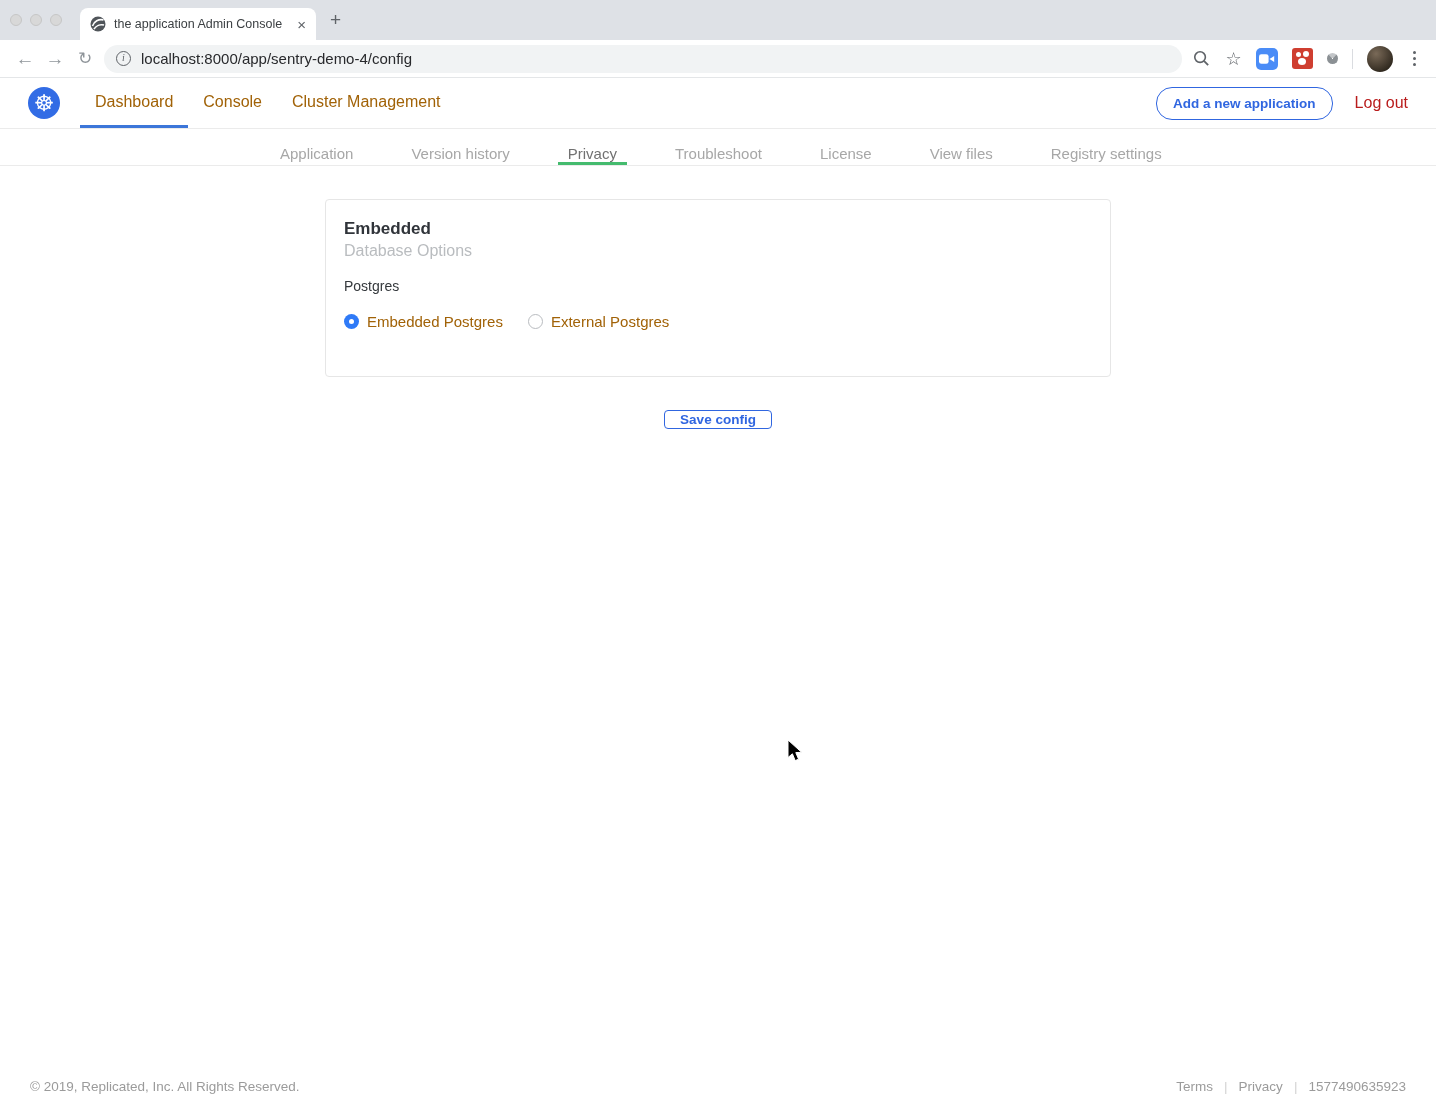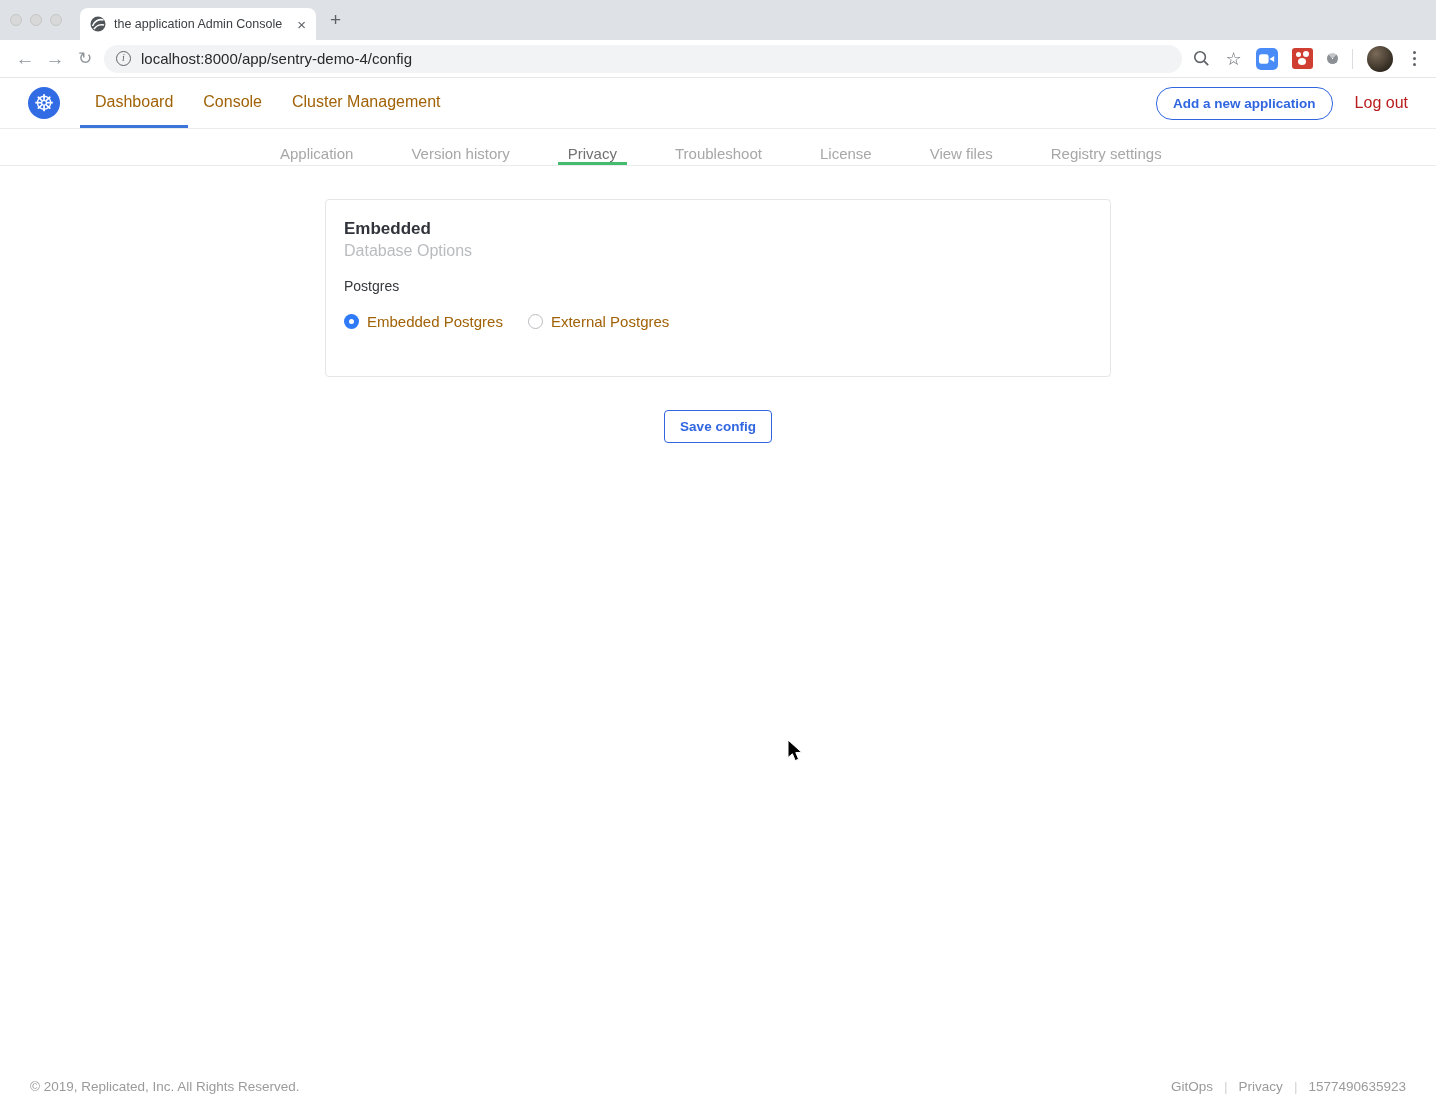--- a/index.html
+++ b/index.html
@@ -70,21 +70,21 @@
   .group-subtitle { font-size:16px; color:#b9bcbf; margin-top:3px; }
   .item-label { font-size:14px; color:#34383c; margin-top:18px; }
   .radio-row { display:flex; align-items:center; gap:25px; margin-top:19px; }
   .radio-opt { display:flex; align-items:center; gap:8px; font-size:15px; color:#a16207; }
   .radio { width:15px; height:15px; border-radius:50%; position:relative; flex:none; }
   .radio.checked { background:#2f7af7; }
   .radio.checked::after { content:""; position:absolute; left:5px; top:5px; width:5px; height:5px;
     border-radius:50%; background:#fff; }
   .radio.unchecked { background:#fff; border:1px solid #b9bcc0; }
   .save-btn { display:block; margin:33px auto 0; background:#fff; border:1px solid #3066e0;
-    border-radius:4px; color:#3066e0; font-weight:bold; font-size:13.5px; padding:8px 15px;
+    border-radius:4px; color:#3066e0; font-weight:bold; font-size:13.5px; padding:1px 15px;
     font-family:inherit; }
 
   
   .cursor { position:absolute; left:787px; top:739px; }
 
   
   .footer { position:absolute; left:0; right:0; bottom:0; height:40px; display:flex;
     align-items:center; justify-content:space-between; padding:0 30px; font-size:13.5px; color:#9b9b9b; }
   .footer-right { display:flex; align-items:center; gap:11px; }
   .fsep { color:#d2d2d2; }
@@ -190,21 +190,21 @@
     <button class="save-btn">Save config</button>
   </div>
 
   <svg class="cursor" width="17" height="24" viewBox="0 0 17 24">
     <path d="M1 1 L1 18.5 L5.4 14.8 L8.2 21.6 L11.6 20.2 L8.8 13.6 L14.6 13.3 Z" fill="#000" stroke="#fff" stroke-width="1"></path>
   </svg>
 
   <div class="footer">
     <span>© 2019, Replicated, Inc. All Rights Reserved.</span>
     <span class="footer-right">
-      <span>GitOps</span>
+      <span>Terms</span>
       <span class="fsep">|</span>
       <span>Privacy</span>
       <span class="fsep">|</span>
       <span>1577490635923</span>
     </span>
   </div>
 
 </div>
 
 </body></html>

